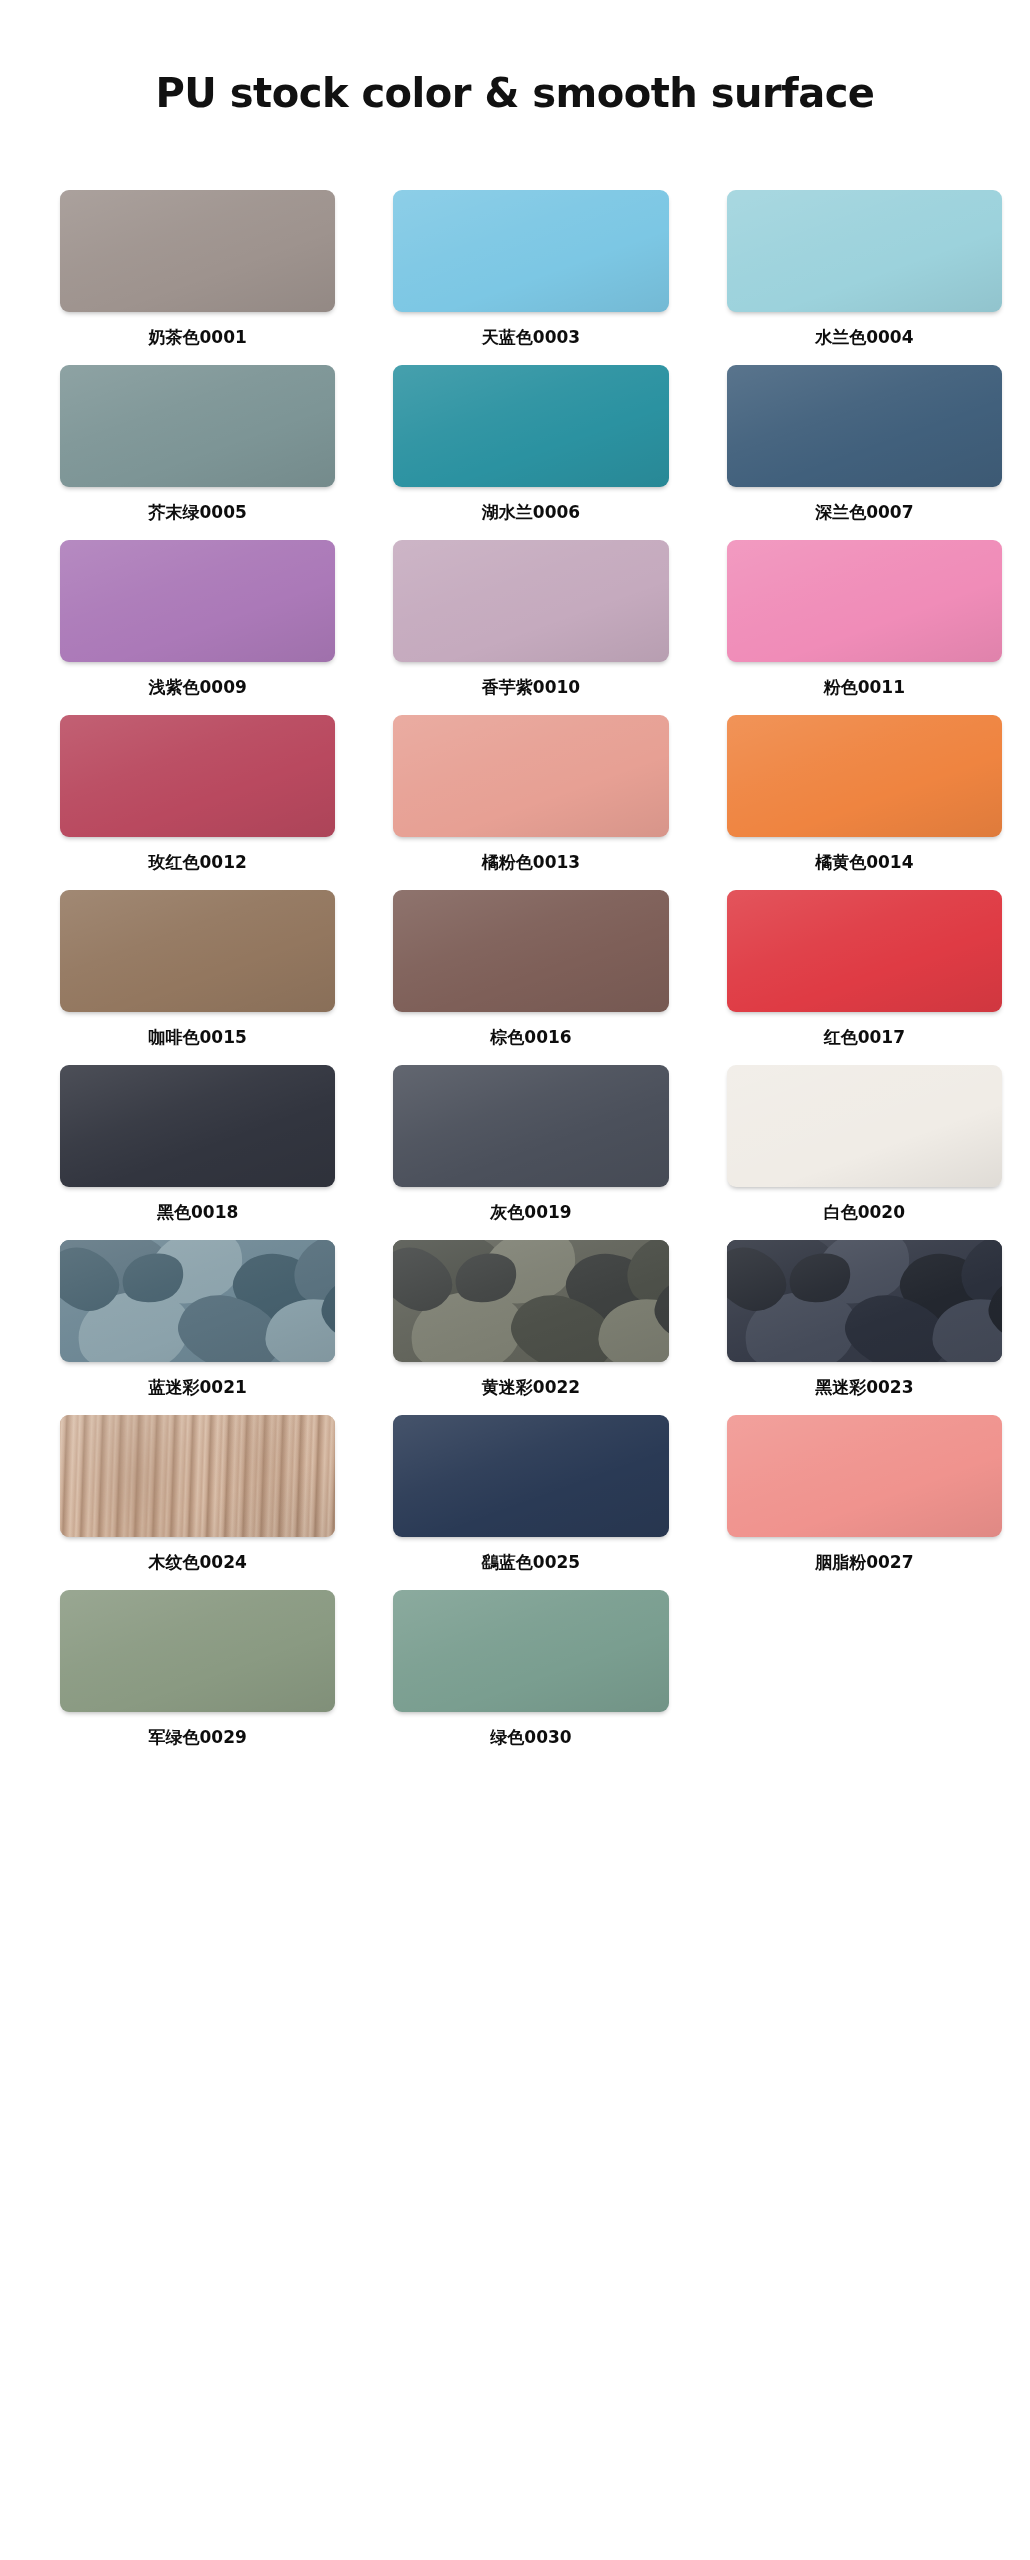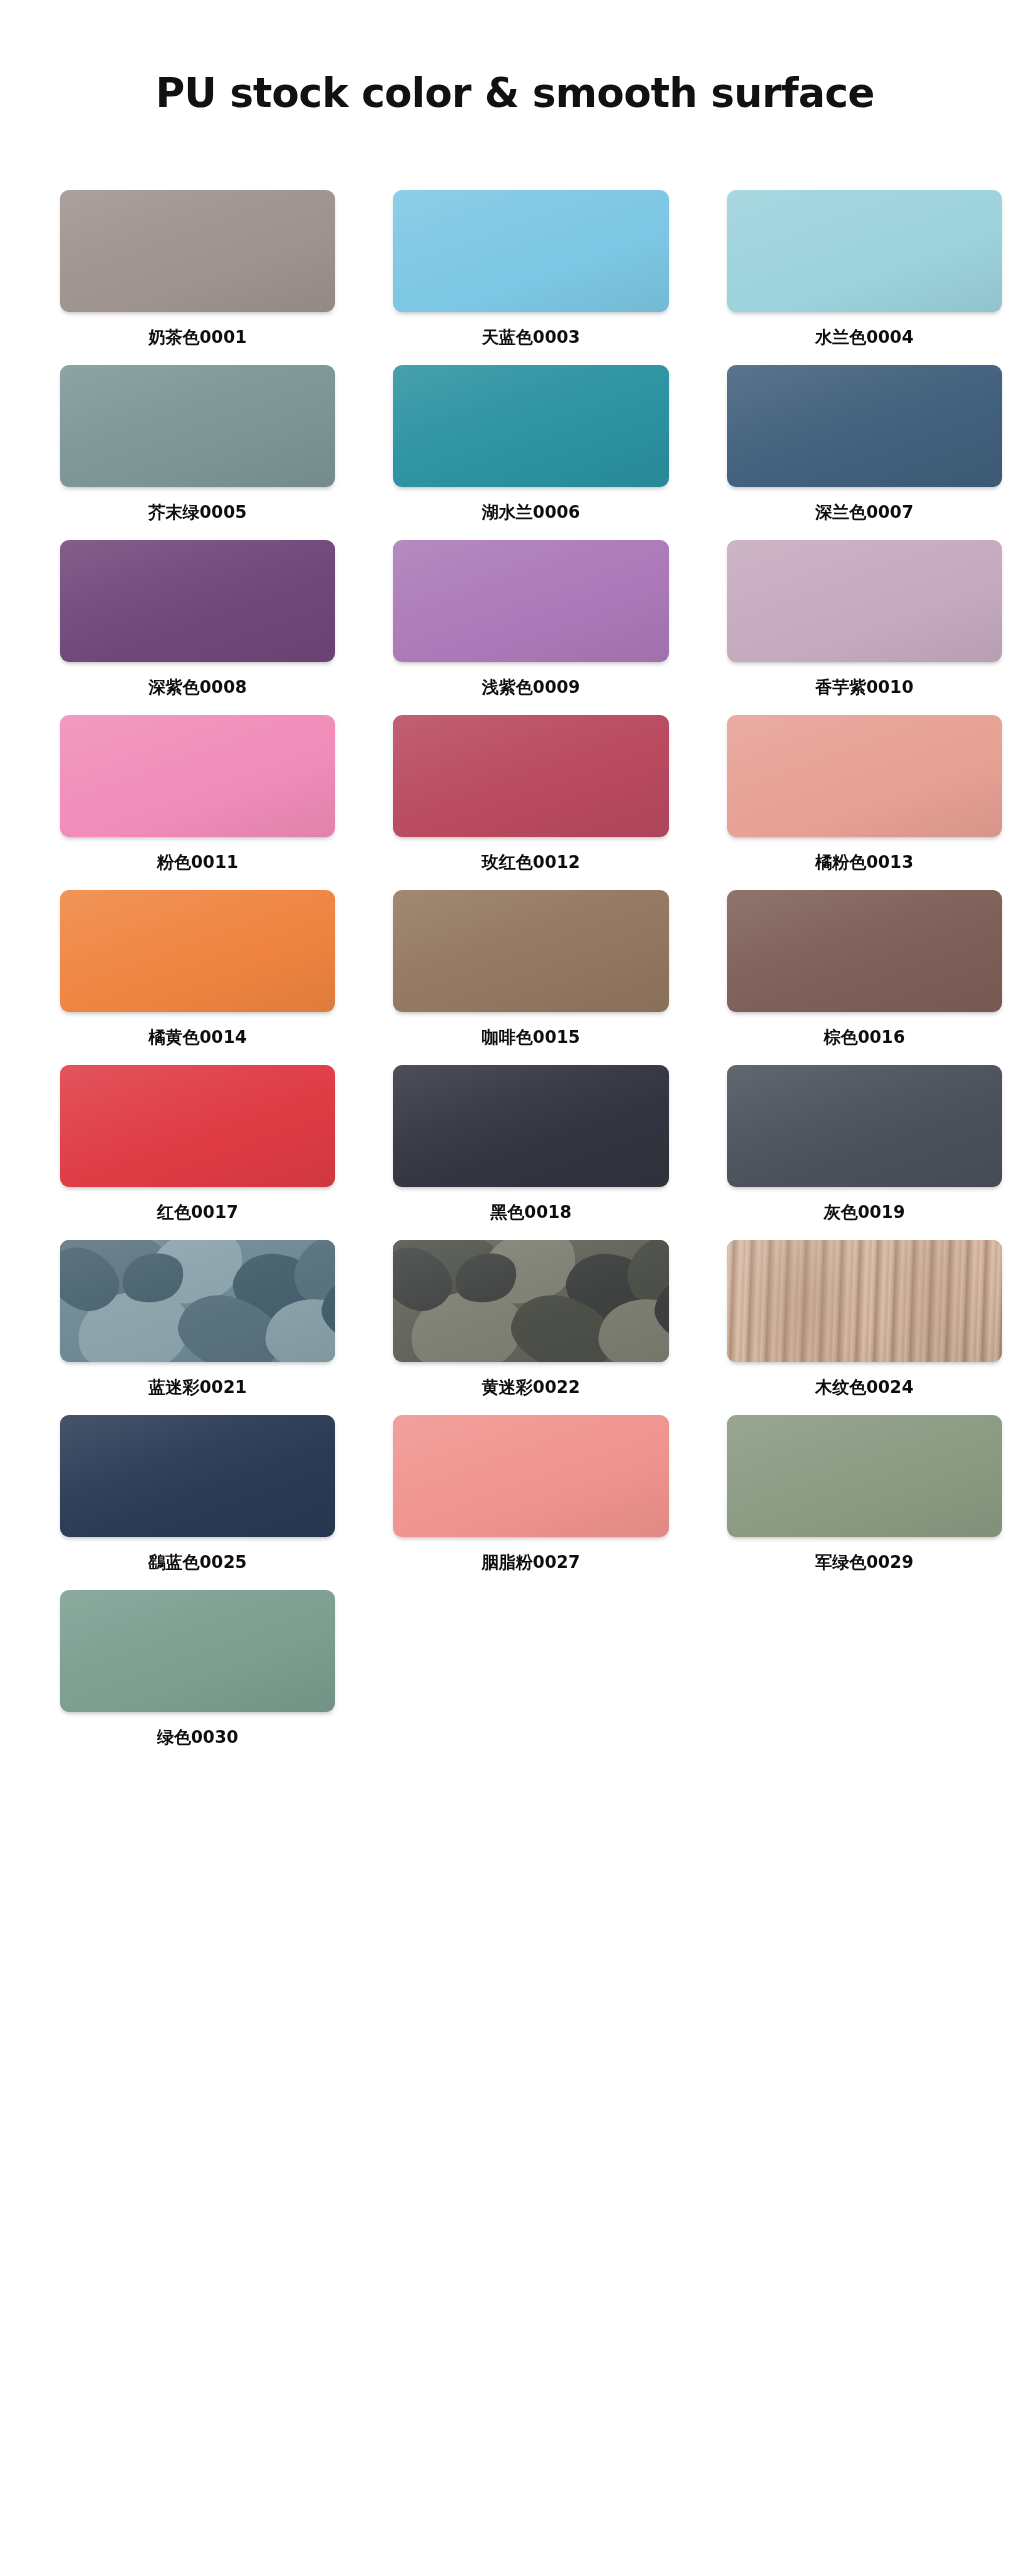--- a/index.html
+++ b/index.html
@@ -123,26 +123,20 @@
         </div>
         <div class="swatch-label">湖水兰0006</div>
       </div>
       <div class="swatch-cell">
         <div class="swatch-chip" style="background: rgb(65, 96, 124);">
           <div class="sheen"></div>
         </div>
         <div class="swatch-label">深兰色0007</div>
       </div>
       <div class="swatch-cell">
-        <div class="swatch-chip" style="background: rgb(113, 71, 122);">
-          <div class="sheen"></div>
-        </div>
-        <div class="swatch-label">深紫色0008</div>
-      </div>
-      <div class="swatch-cell">
         <div class="swatch-chip" style="background: rgb(171, 121, 184);">
           <div class="sheen"></div>
         </div>
         <div class="swatch-label">浅紫色0009</div>
       </div>
       <div class="swatch-cell">
         <div class="swatch-chip" style="background: rgb(197, 170, 190);">
           <div class="sheen"></div>
         </div>
         <div class="swatch-label">香芋紫0010</div>
@@ -193,20 +187,26 @@
         <div class="swatch-chip" style="background: rgb(50, 53, 63);">
           <div class="sheen"></div>
         </div>
         <div class="swatch-label">黑色0018</div>
       </div>
       <div class="swatch-cell">
         <div class="swatch-chip" style="background: rgb(75, 80, 91);">
           <div class="sheen"></div>
         </div>
         <div class="swatch-label">灰色0019</div>
+      </div>
+      <div class="swatch-cell">
+        <div class="swatch-chip" style="background: rgb(240, 236, 230);">
+          <div class="sheen"></div>
+        </div>
+        <div class="swatch-label">白色0020</div>
       </div>
       <div class="swatch-cell">
         <div class="swatch-chip" style="background: rgb(109, 135, 148);">
           <div class="pat">
             <div class="blob" style="left: -6px; top: -12px; width: 120px; height: 78px; background: rgb(90, 114, 127); transform: rotate(12deg);"></div>
             <div class="blob" style="left: 88px; top: -8px; width: 96px; height: 70px; background: rgb(139, 162, 171); transform: rotate(-18deg);"></div>
             <div class="blob" style="left: 172px; top: 18px; width: 108px; height: 74px; background: rgb(70, 96, 109); transform: rotate(26deg);"></div>
             <div class="blob" style="left: 18px; top: 52px; width: 112px; height: 80px; background: rgb(139, 162, 171); transform: rotate(-8deg);"></div>
             <div class="blob" style="left: 118px; top: 58px; width: 104px; height: 72px; background: rgb(90, 114, 127); transform: rotate(20deg);"></div>
             <div class="blob" style="left: 232px; top: -6px; width: 92px; height: 66px; background: rgb(90, 114, 127); transform: rotate(-24deg);"></div>
@@ -231,20 +231,38 @@
             <div class="blob" style="left: -14px; top: 10px; width: 74px; height: 58px; background: rgb(62, 65, 64); transform: rotate(30deg);"></div>
             <div class="blob" style="left: 206px; top: 60px; width: 110px; height: 76px; background: rgb(125, 127, 114); transform: rotate(8deg);"></div>
             <div class="blob" style="left: 62px; top: 14px; width: 62px; height: 48px; background: rgb(62, 65, 64); transform: rotate(-14deg);"></div>
             <div class="blob" style="left: 262px; top: 40px; width: 90px; height: 66px; background: rgb(62, 65, 64); transform: rotate(16deg);"></div>
           </div>
           <div class="sheen"></div>
         </div>
         <div class="swatch-label">黄迷彩0022</div>
       </div>
       <div class="swatch-cell">
+        <div class="swatch-chip" style="background: rgb(53, 58, 71);">
+          <div class="pat">
+            <div class="blob" style="left: -6px; top: -12px; width: 120px; height: 78px; background: rgb(43, 48, 60); transform: rotate(12deg);"></div>
+            <div class="blob" style="left: 88px; top: -8px; width: 96px; height: 70px; background: rgb(69, 75, 89); transform: rotate(-18deg);"></div>
+            <div class="blob" style="left: 172px; top: 18px; width: 108px; height: 74px; background: rgb(35, 39, 47); transform: rotate(26deg);"></div>
+            <div class="blob" style="left: 18px; top: 52px; width: 112px; height: 80px; background: rgb(69, 75, 89); transform: rotate(-8deg);"></div>
+            <div class="blob" style="left: 118px; top: 58px; width: 104px; height: 72px; background: rgb(43, 48, 60); transform: rotate(20deg);"></div>
+            <div class="blob" style="left: 232px; top: -6px; width: 92px; height: 66px; background: rgb(43, 48, 60); transform: rotate(-24deg);"></div>
+            <div class="blob" style="left: -14px; top: 10px; width: 74px; height: 58px; background: rgb(35, 39, 47); transform: rotate(30deg);"></div>
+            <div class="blob" style="left: 206px; top: 60px; width: 110px; height: 76px; background: rgb(69, 75, 89); transform: rotate(8deg);"></div>
+            <div class="blob" style="left: 62px; top: 14px; width: 62px; height: 48px; background: rgb(35, 39, 47); transform: rotate(-14deg);"></div>
+            <div class="blob" style="left: 262px; top: 40px; width: 90px; height: 66px; background: rgb(35, 39, 47); transform: rotate(16deg);"></div>
+          </div>
+          <div class="sheen"></div>
+        </div>
+        <div class="swatch-label">黑迷彩0023</div>
+      </div>
+      <div class="swatch-cell">
         <div class="swatch-chip" style="background: rgb(201, 169, 146);">
           <div class="pat" style="background: repeating-linear-gradient(92deg, rgb(201, 169, 146) 0px, rgb(221, 195, 174) 2px, rgb(201, 169, 146) 5px, rgb(168, 134, 110) 7px, rgb(201, 169, 146) 11px, rgb(221, 195, 174) 14px, rgb(201, 169, 146) 18px); opacity: 0.85;"></div>
           <div class="pat" style="background: radial-gradient(90px 200px at 28% 50%, rgba(168, 134, 110, 0.4) 0%, transparent 70%), radial-gradient(70px 180px at 74% 40%, rgba(168, 134, 110, 0.3) 0%, transparent 72%);"></div>
           <div class="sheen"></div>
         </div>
         <div class="swatch-label">木纹色0024</div>
       </div>
       <div class="swatch-cell">
         <div class="swatch-chip" style="background: rgb(42, 58, 85);">
           <div class="sheen"></div>

